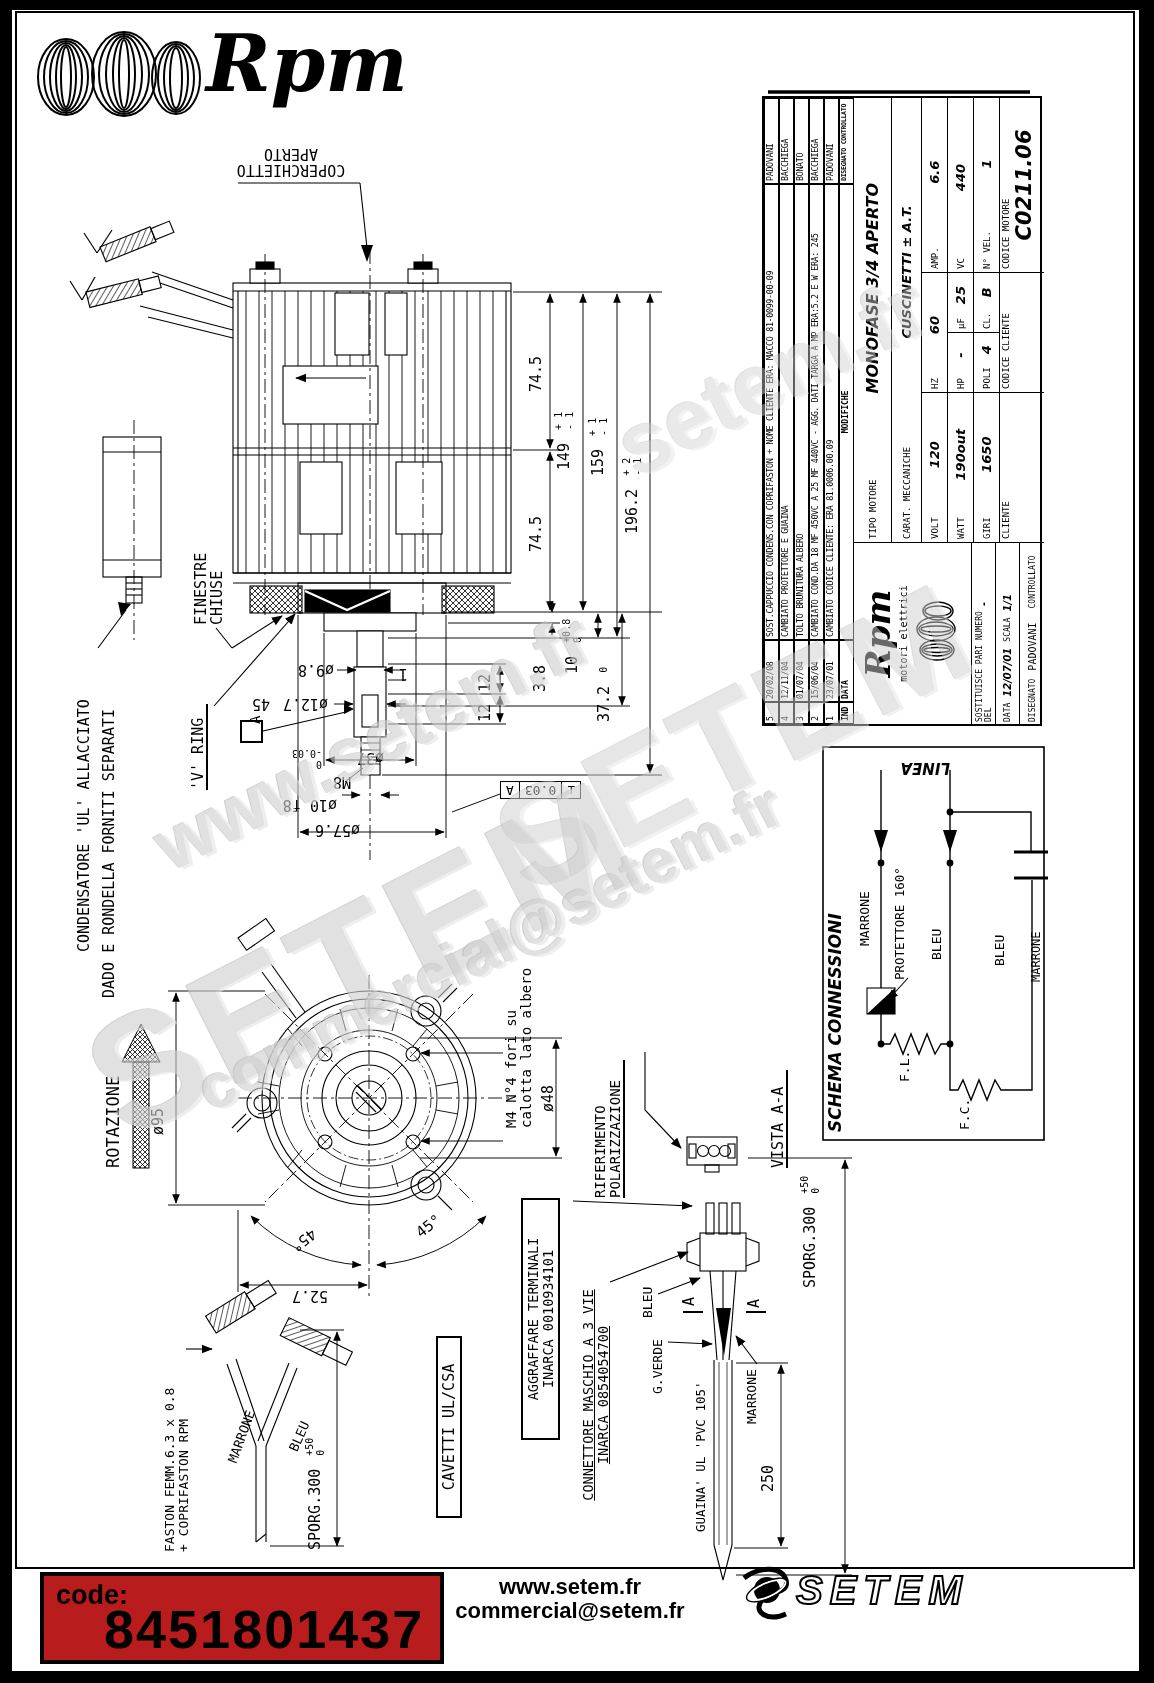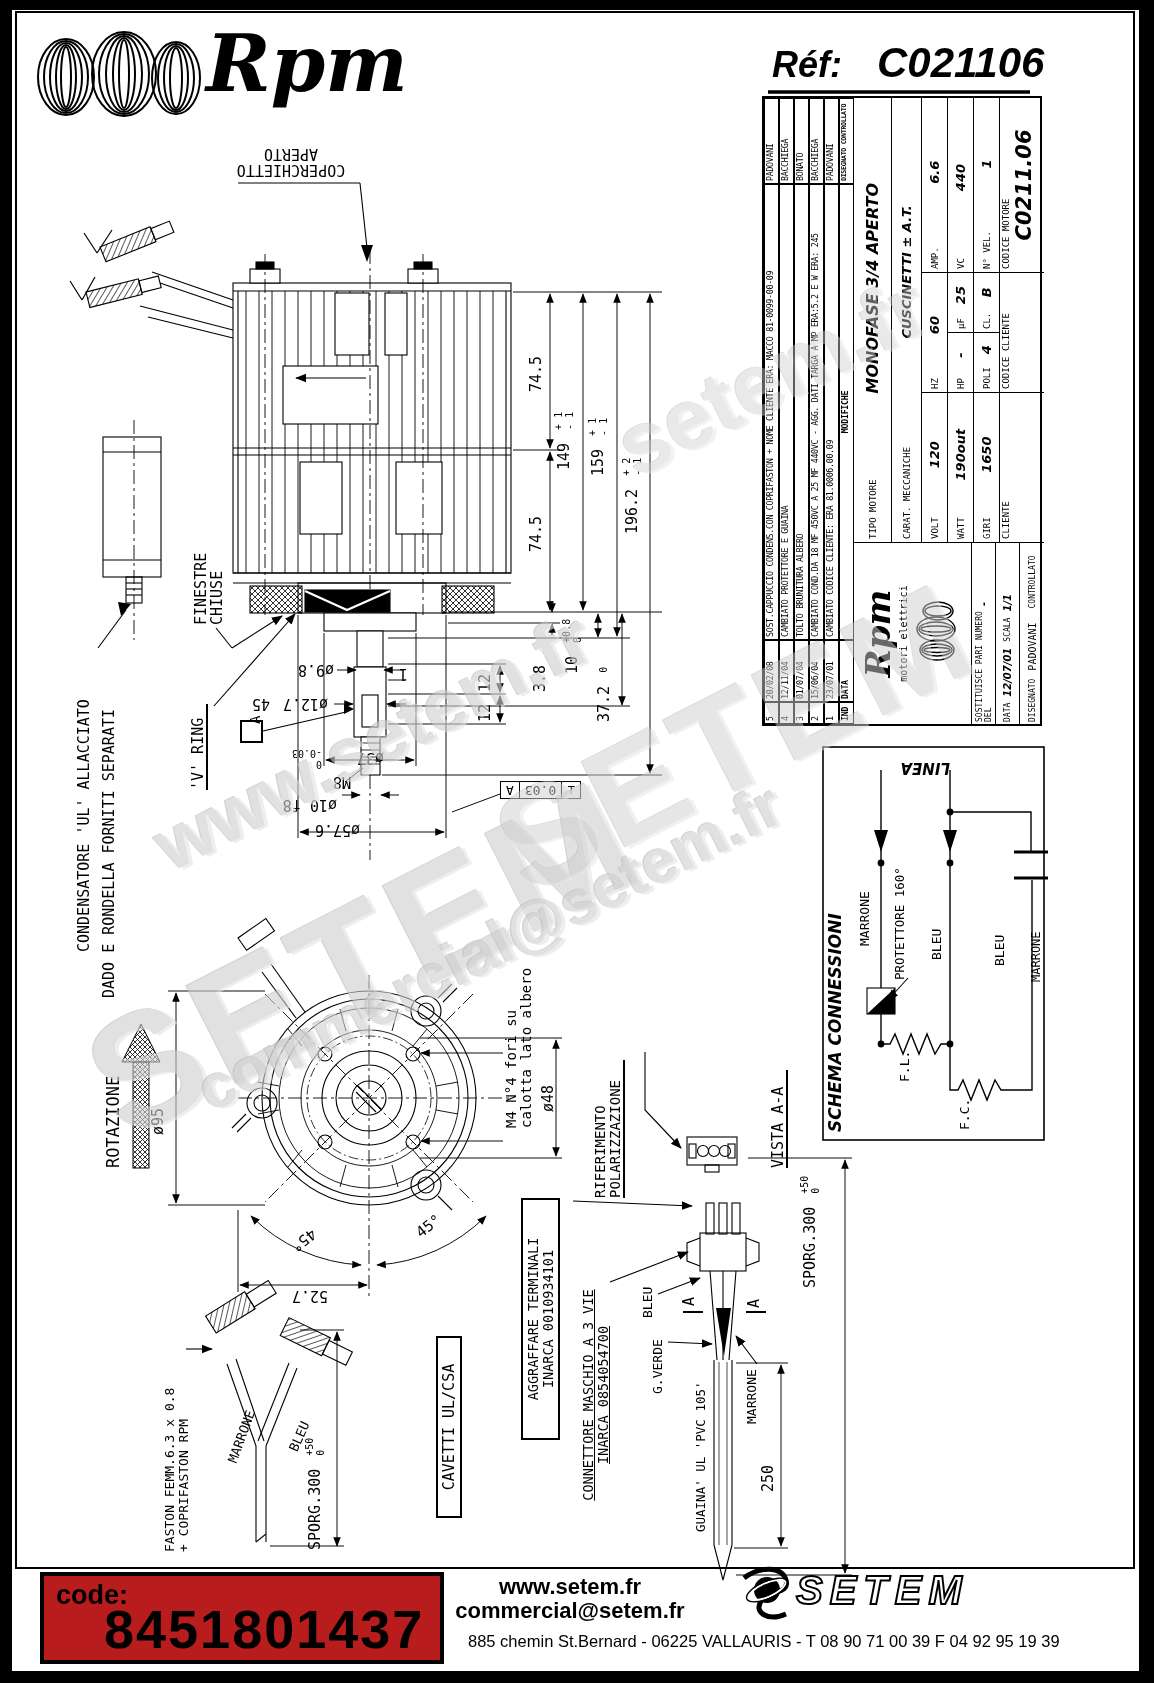--- a/index.html
+++ b/index.html
@@ -436,24 +436,20 @@
   </g>
 </svg>
 
 <div class="wm" style="left:140px;top:812px;font-size:74px;transform:rotate(-27deg);">www.setem.fr</div>
 <div class="wm" style="left:58px;top:1010px;font-size:160px;letter-spacing:8px;transform:rotate(-27deg);">SETEM</div>
 <div class="wm" style="left:185px;top:1062px;font-size:62px;transform:rotate(-27deg);">commercial@setem.fr</div>
 <div class="wm" style="left:470px;top:782px;font-size:140px;letter-spacing:6px;transform:rotate(-27deg);opacity:.5;">SETEM</div>
 <div class="wm" style="left:600px;top:408px;font-size:86px;transform:rotate(-27deg);opacity:.45;">setem.fr</div>
 
 <div class="lb rpmscript" style="left:206px;top:22px;font-size:78px;z-index:3;">Rpm</div>
-<div class="lb" style="left:772px;top:40px;z-index:3;">
-  <span class="it sans" style="font-size:36px;">Réf:</span>
-  <span class="it sans" style="font-size:42px;margin-left:26px;">C021106</span>
-</div>
 
 <div id="tblock">
  <div id="tbinner">
   <div>
     <div class="trow">
       <div>5</div>
             <div>20/02/08</div>
       <div>SOST.CAPPUCCIO CONDENS.CON COPRIFASTON + NOME CLIENTE ERA: MACCO 81-0099-00-09</div>
             <div>PADOVANI</div>
     </div>
@@ -766,20 +762,19 @@
   </div>
 </div>
 
 <div style="position:absolute;left:0;top:1568px;width:1154px;height:115px;z-index:4;">
   <div style="position:absolute;left:16px;top:4px;width:404px;height:92px;border:4px solid #000;background:#b91c1c;margin-left:24px;">
     <span class="sans" style="position:absolute;left:12px;top:4px;font-size:27px;font-weight:bold;">code:</span>
     <span class="sans" style="position:absolute;left:60px;top:22px;font-size:54px;font-weight:bold;letter-spacing:2px;">8451801437</span>
   </div>
   <div class="sans ctr" style="position:absolute;left:440px;top:6px;width:260px;font-size:22px;font-weight:bold;">www.setem.fr</div>
   <div class="sans ctr" style="position:absolute;left:440px;top:30px;width:260px;font-size:22px;font-weight:bold;">commercial@setem.fr</div>
-  <div class="sans" style="position:absolute;left:468px;top:64px;font-size:16.5px;">885 chemin St.Bernard  -  06225 VALLAURIS  -  T 08 90 71 00 39   F 04 92 95 19 39</div>
   <div class="sans" style="position:absolute;left:796px;top:0px;font-size:40px;font-weight:bold;font-style:italic;letter-spacing:7px;
               color:#fff;-webkit-text-stroke:2px #000;">SETEM</div>
 </div>
 
 <div style="position:absolute;inset:0;border-left:12px solid #000;border-top:10px solid #000;border-right:15px solid #000;border-bottom:12px solid #000;z-index:10;pointer-events:none;"></div>
 
 </div>
 
 </body></html>

